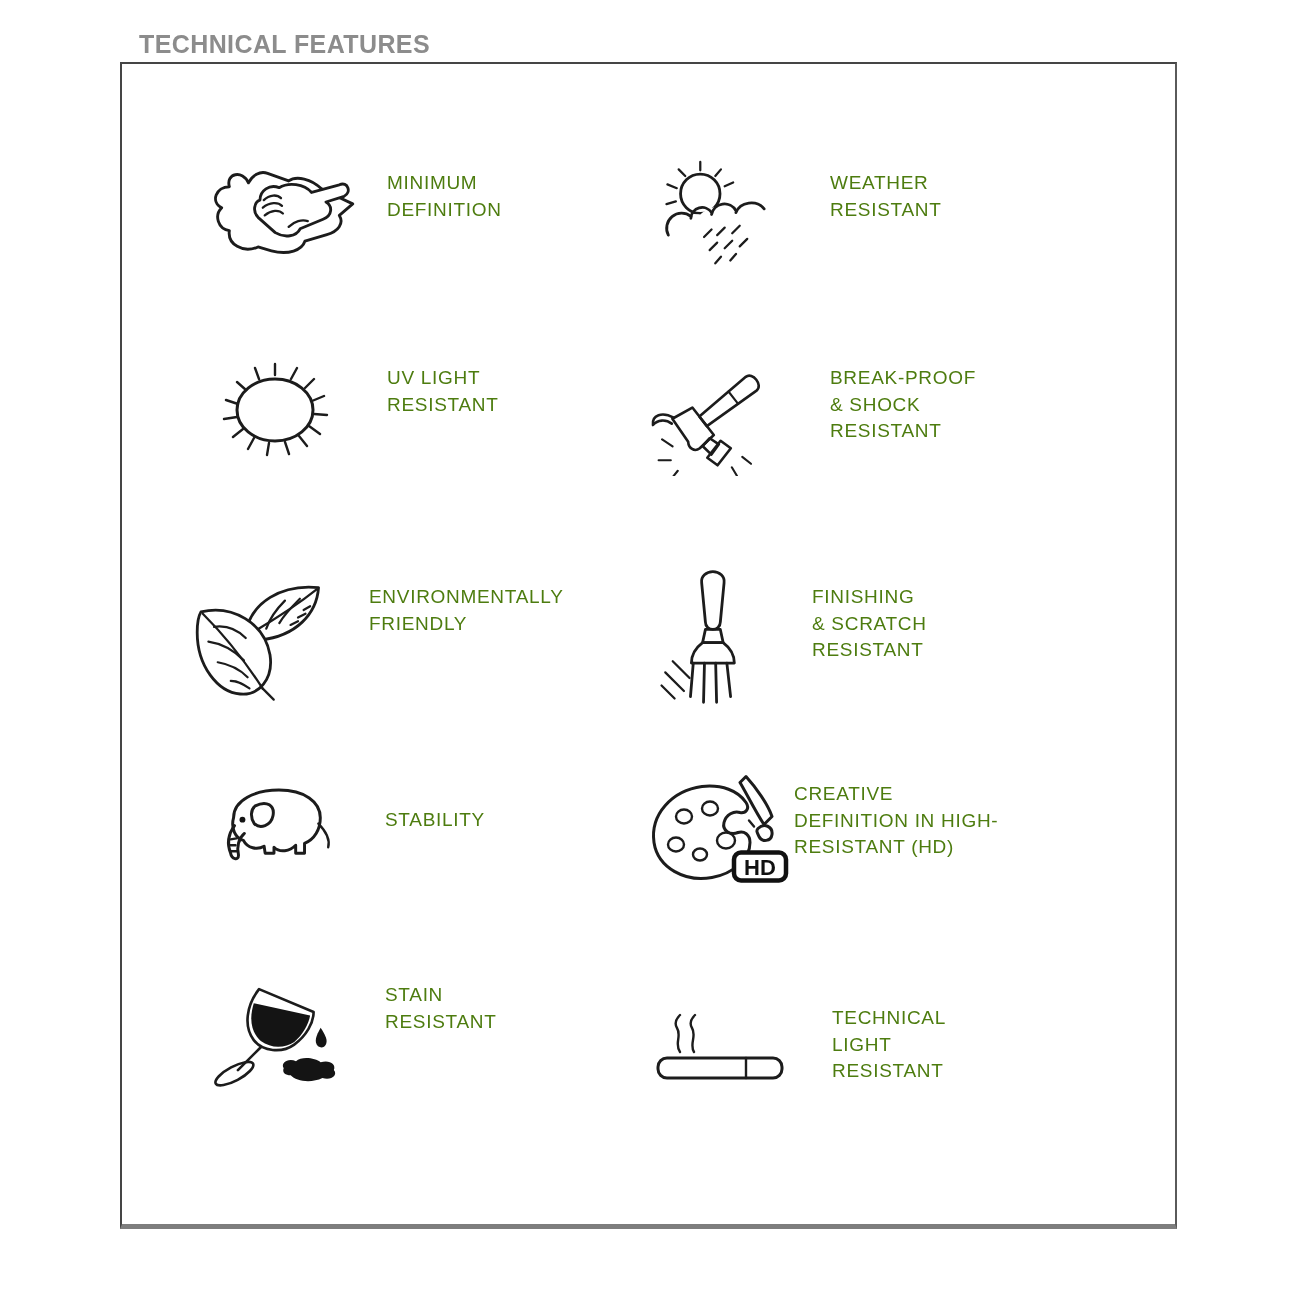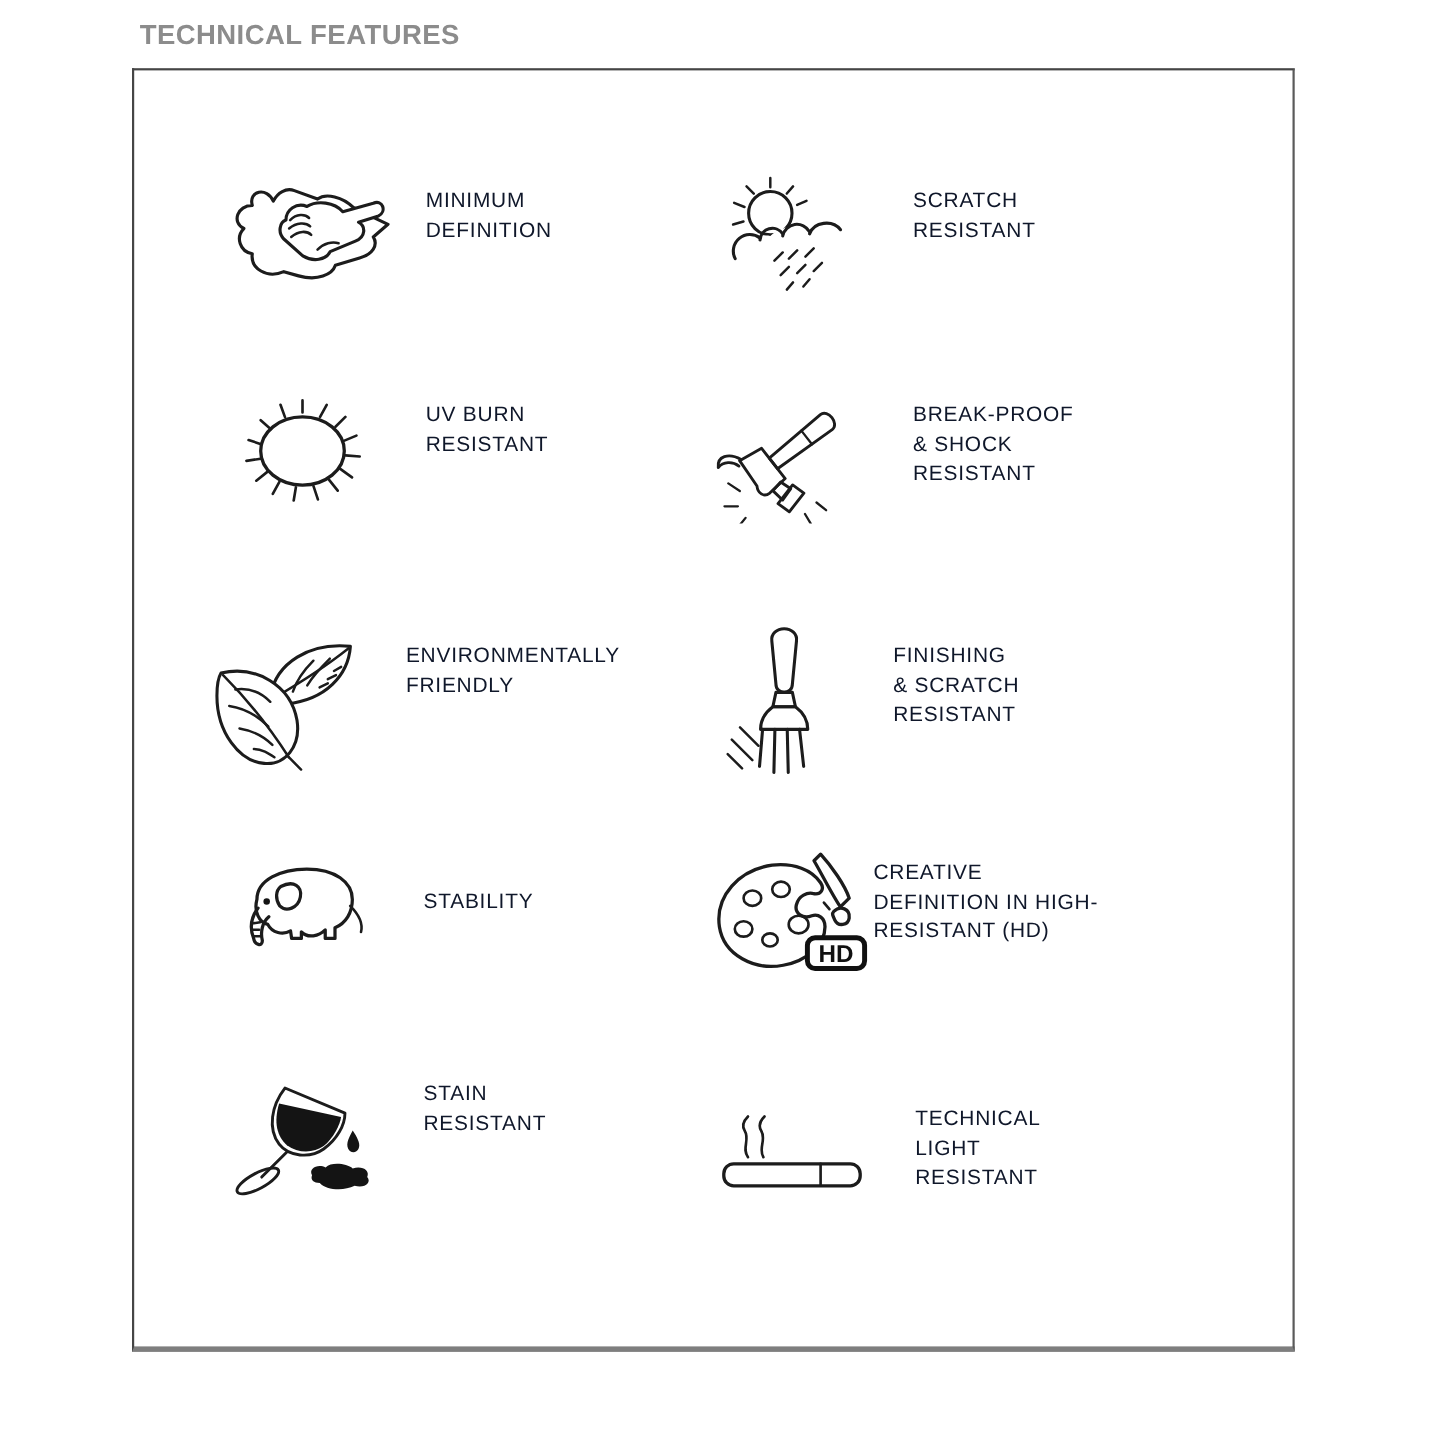--- a/index.html
+++ b/index.html
@@ -1,28 +1,28 @@
 <!DOCTYPE html>
 <html><head>
 <meta charset="utf-8">
 <style>
   html,body{margin:0;padding:0;background:#ffffff;}
   body{width:1300px;height:1300px;position:relative;overflow:hidden;
        font-family:"Liberation Sans", sans-serif;}
-  .page-title{position:absolute;left:127px;top:18px;margin:0;
+  .page-title{position:absolute;left:127px;top:18px;margin:12px;
        font-size:25px;font-weight:bold;color:#8c8c8c;letter-spacing:.4px;}
   .panel{position:absolute;left:120px;top:62px;width:1053px;height:1160px;
        background:#ffffff;border-style:solid;
        border-width:2px 2px 5px 2px;
        border-color:#454545 #5a5a5a #7e7e7e #454545;}
   .feature{position:absolute;left:0;top:0;width:0;height:0;}
   .icon-box{position:absolute;text-align:right;}
   .icon-box svg{width:100%;height:100%;display:block;}
   .label{position:absolute;font-size:19px;line-height:26.5px;
-       letter-spacing:.7px;color:#0f172a;white-space:nowrap;}
+       letter-spacing:.7px;color:#4d7c0f;white-space:nowrap;}
   .label span{display:block;}
   .lineart{stroke:#1c1c1c;stroke-width:3;fill:none;
        stroke-linecap:round;stroke-linejoin:round;}
   .lineart-thin{stroke:#1c1c1c;stroke-width:2.4;fill:none;
        stroke-linecap:round;stroke-linejoin:round;}
   .whitefill{fill:#ffffff;}
   .blackfill{fill:#141414;stroke:none;}
   .hd-text{font-family:"Liberation Sans",sans-serif;font-weight:bold;
        font-size:22px;fill:#111111;}
 </style>
@@ -64,37 +64,37 @@
         <path class="lineart" d="M10,80 A16,16 0 0 1 34,60"></path>
         <path class="lineart" d="M34,62 A12,12 0 0 1 56,56"></path>
         <path class="lineart" d="M56,58 A14,14 0 0 1 82,54"></path>
         <path class="lineart" d="M82,56 A17,15 0 0 1 112,52"></path>
         <path class="lineart-thin" d="M48,82 L56,74 M62,80 L70,72 M78,78 L86,70"></path>
         <path class="lineart-thin" d="M54,96 L62,88 M70,94 L78,86 M86,92 L94,84"></path>
         <path class="lineart-thin" d="M60,110 L66,103 M76,107 L82,100"></path>
       </svg>
     </div>
     <div class="label" style="left:708px;top:106px">
-      <span>SCRATCH</span>
+      <span>WEATHER</span>
       <span>RESISTANT</span>
     </div>
   </div>
 
   <div class="feature">
     <div class="icon-box" style="left:92px;top:296px;width:122px;height:100px">
       <svg viewBox="0 0 120 100" preserveAspectRatio="xMidYMid meet">
         <ellipse class="lineart" cx="60" cy="50" rx="38" ry="31"></ellipse>
         <path class="lineart-thin" d="M60,15 L60,4 M76,19 L82,8 M90,28 L99,19 M97,41 L109,36
                  M99,54 L112,55 M94,66 L105,74 M84,76 L92,86 M70,82 L74,94
                  M54,83 L52,95 M39,78 L33,89 M28,69 L18,77 M22,57 L9,59
                  M23,44 L11,40 M31,30 L22,22 M44,19 L40,8"></path>
       </svg>
     </div>
     <div class="label" style="left:265px;top:301px">
-      <span>UV BURN</span>
+      <span>UV LIGHT</span>
       <span>RESISTANT</span>
     </div>
   </div>
 
   <div class="feature">
     <div class="icon-box" style="left:526px;top:290px;width:138px;height:122px">
       <svg viewBox="0 0 150 140" preserveAspectRatio="xMidYMid meet">
         <g transform="rotate(-38 70 75)">
           <path class="lineart" d="M60,63 L130,60 C140,60 140,80 130,80 L60,77 Z"></path>
           <path class="lineart-thin" d="M104,61 L104,79"></path>

